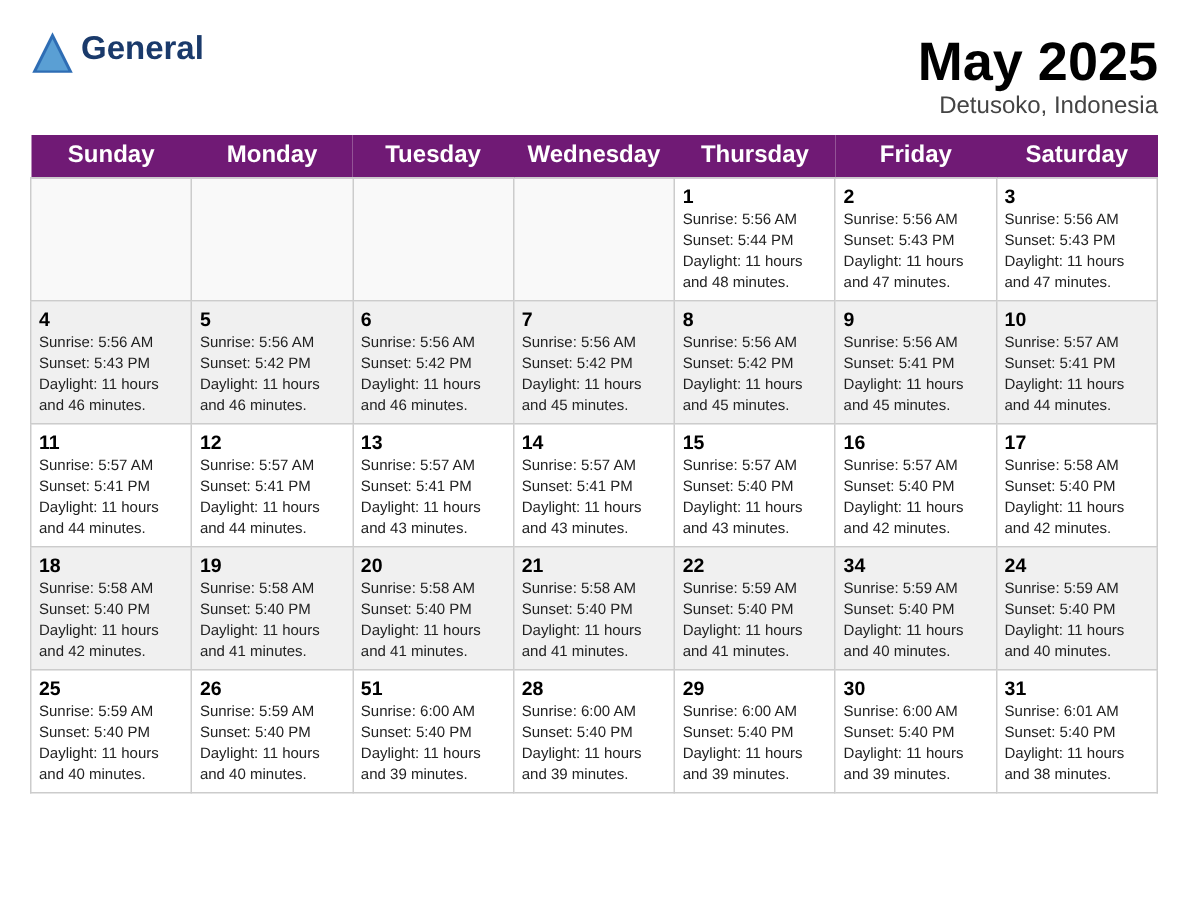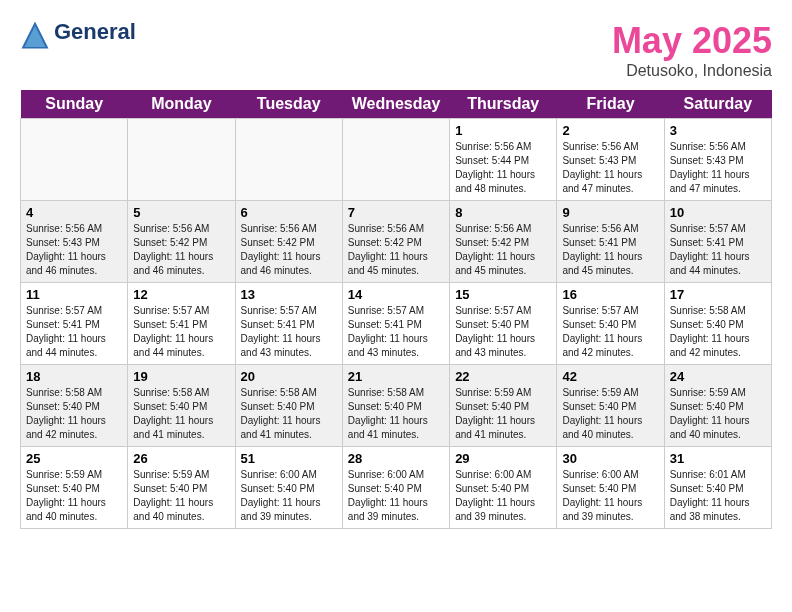--- a/index.html
+++ b/index.html
@@ -29,21 +29,21 @@
       width: 30px;
       height: 30px;
       margin-right: 4px;
     }
     .title-block {
       text-align: right;
     }
     .month-title {
       font-size: 36px;
       font-weight: bold;
-      color: #ec4899;
+      color: #000000;
     }
     .subtitle {
       font-size: 16px;
       color: #444;
     }
     table {
       width: 100%;
       border-collapse: collapse;
       font-size: 11px;
     }
@@ -275,21 +275,21 @@
 and 41 minutes.</div>
         </td>
         <td class="shaded">
           <span class="day-num">22</span>
           <div class="day-info" style="white-space: pre-line;">Sunrise: 5:59 AM
 Sunset: 5:40 PM
 Daylight: 11 hours
 and 41 minutes.</div>
         </td>
         <td class="shaded">
-          <span class="day-num">42</span>
+          <span class="day-num">34</span>
           <div class="day-info" style="white-space: pre-line;">Sunrise: 5:59 AM
 Sunset: 5:40 PM
 Daylight: 11 hours
 and 40 minutes.</div>
         </td>
         <td class="shaded">
           <span class="day-num">24</span>
           <div class="day-info" style="white-space: pre-line;">Sunrise: 5:59 AM
 Sunset: 5:40 PM
 Daylight: 11 hours

